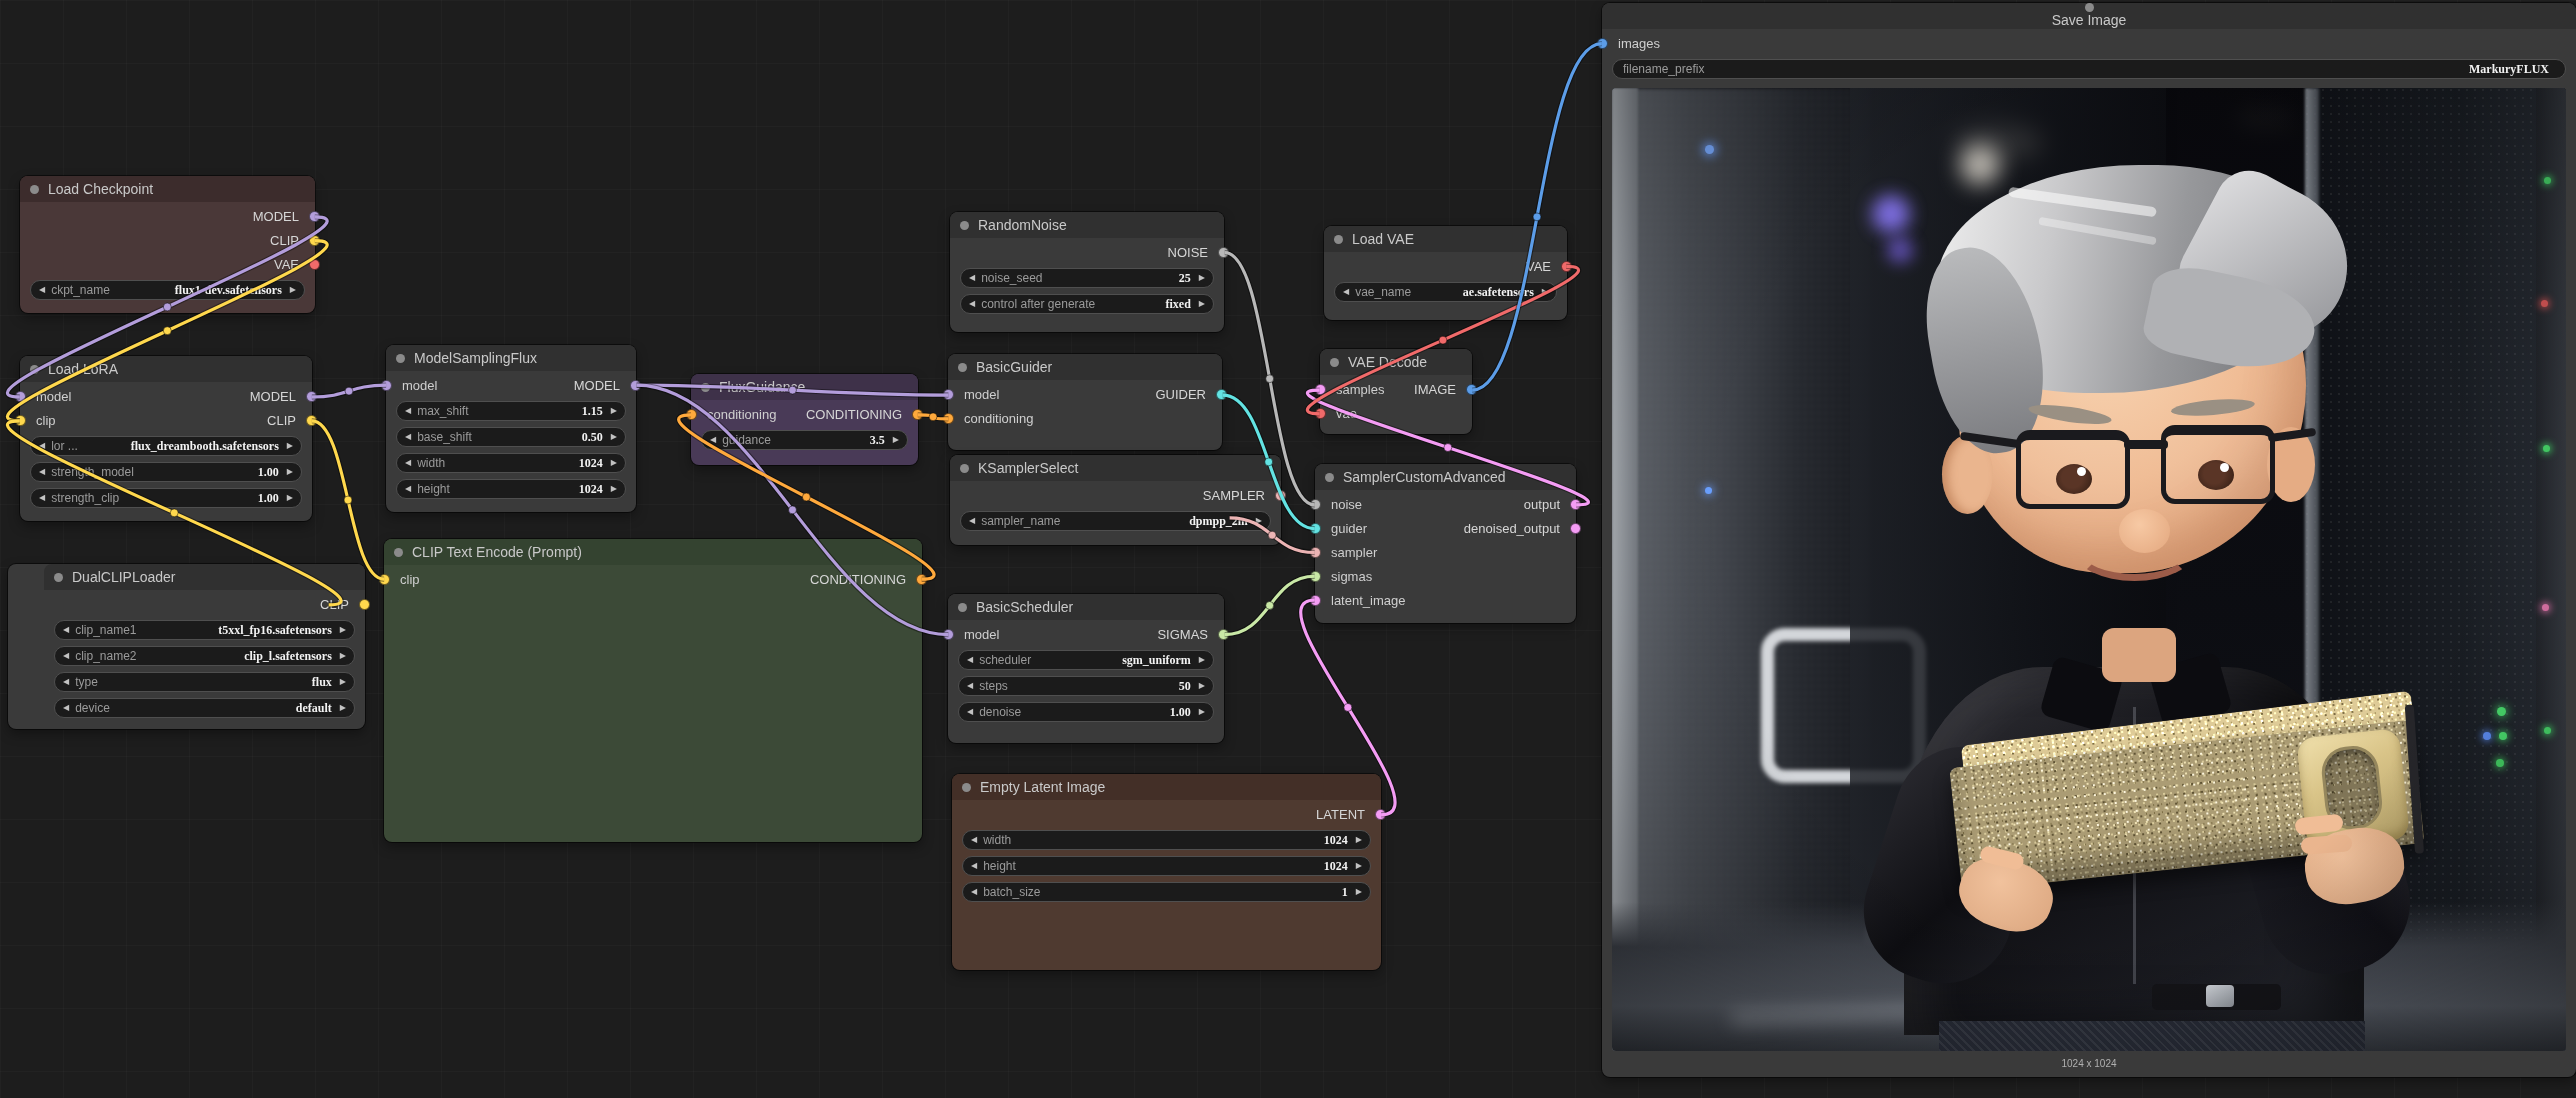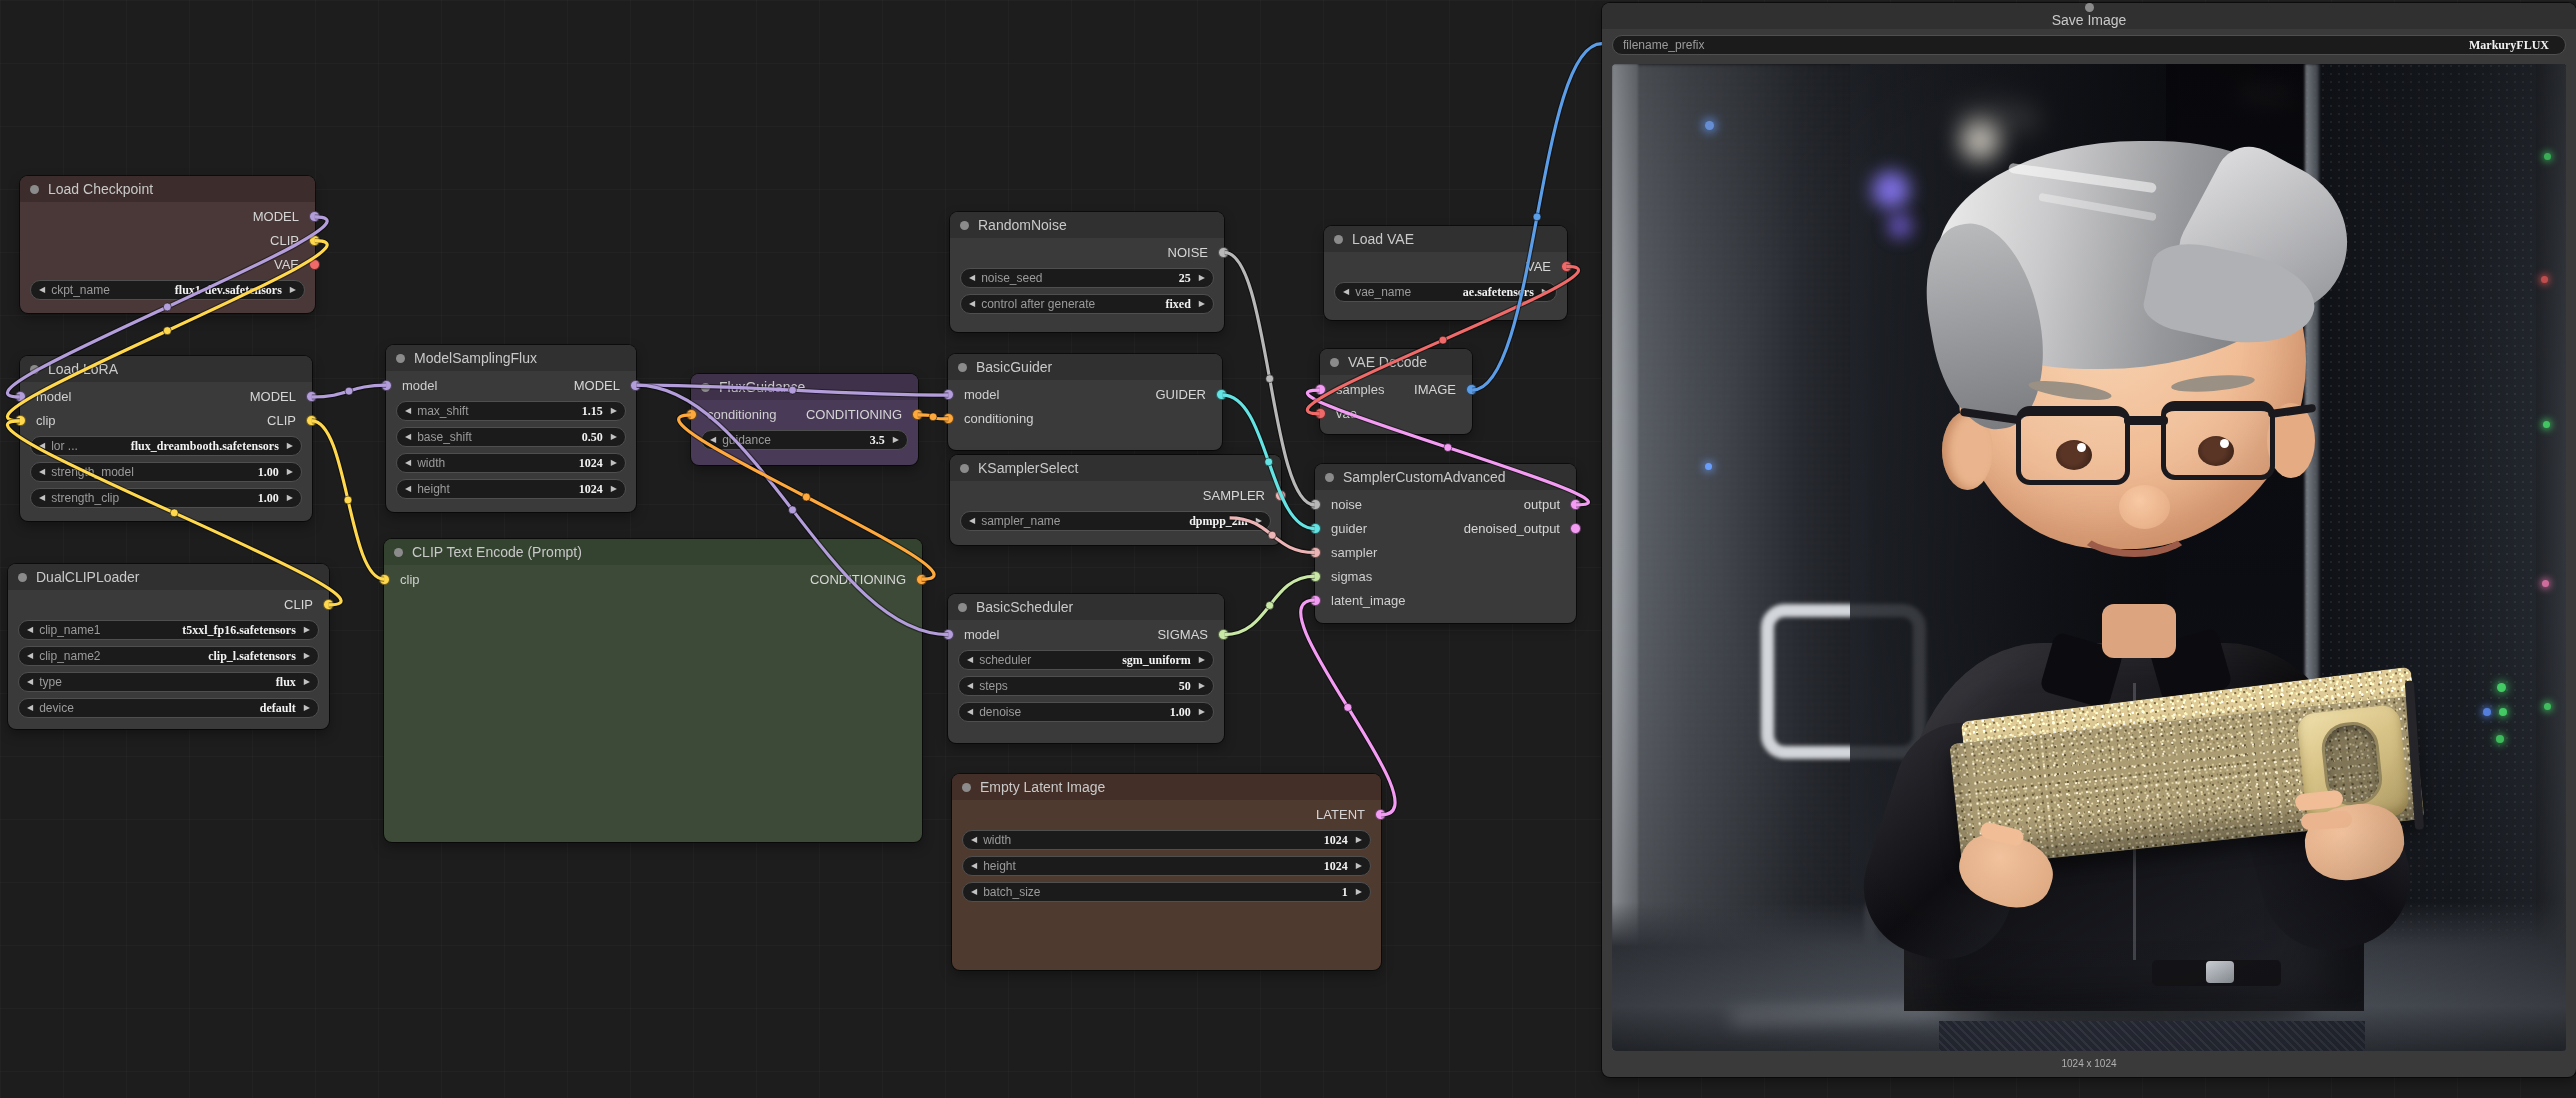--- a/index.html
+++ b/index.html
@@ -117,20 +117,24 @@
       <path d="M 1487 394 C 1552.5 394, 1552.5 44, 1618 44" fill="none" stroke="#5C9DE8" stroke-width="3.2"></path>
       <circle cx="1552.5" cy="219" r="4" fill="#5C9DE8" stroke="rgba(0,0,0,0.5)" stroke-width="1"></circle>
     </svg>
 
   <div class="node" style="left:1602px;top:3px;width:974px;height:1074px;background:#3a3a3a;">
     <div class="nhead" style="background:#303030;flex-direction:column;">
       <span class="hdot"></span>
       <span class="ntitle">Save Image</span>
     </div>
     <div class="nbody">
+      <div class="row">
+        <span class="dot dl" style="background:#5C9DE8"></span>
+        <span class="sl">images</span>
+      </div>
       <div class="widget">
         <span class="wl" style="margin-left:2px">filename_prefix</span>
         <span class="wv">MarkuryFLUX</span>
       </div>
 
       <div class="preview">
         <div class="pv" style="inset:0;background:linear-gradient(180deg,#14151a 0%,#0d0e12 55%,#23262c 100%);"></div>
         <div class="pv" style="left:0;top:0;right:0;height:149px;background:linear-gradient(180deg,#101014,rgba(16,16,20,0));"></div>
         <div class="pv" style="left:342px;top:38px;width:89px;height:34px;border-radius:50%;background:#fff8e8;filter:blur(12px);opacity:.8;"></div>
         <div class="pv" style="left:624px;top:18px;width:59px;height:24px;border-radius:50%;background:#f2ead6;filter:blur(10px);opacity:.35;"></div>
@@ -286,21 +290,21 @@
         <span class="wa">▶</span>
       </div>
         <div class="widget">
         <span class="wa">◀</span>
         <span class="wl">strength_clip</span>
         <span class="wv">1.00</span>
         <span class="wa">▶</span>
       </div>
       </div>
     </div>
-    <div class="node" style="left: 8px; top: 564px; width: 321px; height: 165px; background: rgb(58, 58, 58);">
+    <div class="node" style="left: 8px; top: 564px; width: 321px; height: 165px; background: rgb(58, 58, 58); padding-left: 36px;">
       <div class="nhead" style="background:#303030">
       <span class="hdot"></span>
       <span class="ntitle">DualCLIPLoader</span>
     </div>
       <div class="nbody">
         <div class="row">
           <span class="sr">CLIP</span>
           <span class="dot dr" style="background:#FFD84D"></span>
         </div>
         <div class="widget">

